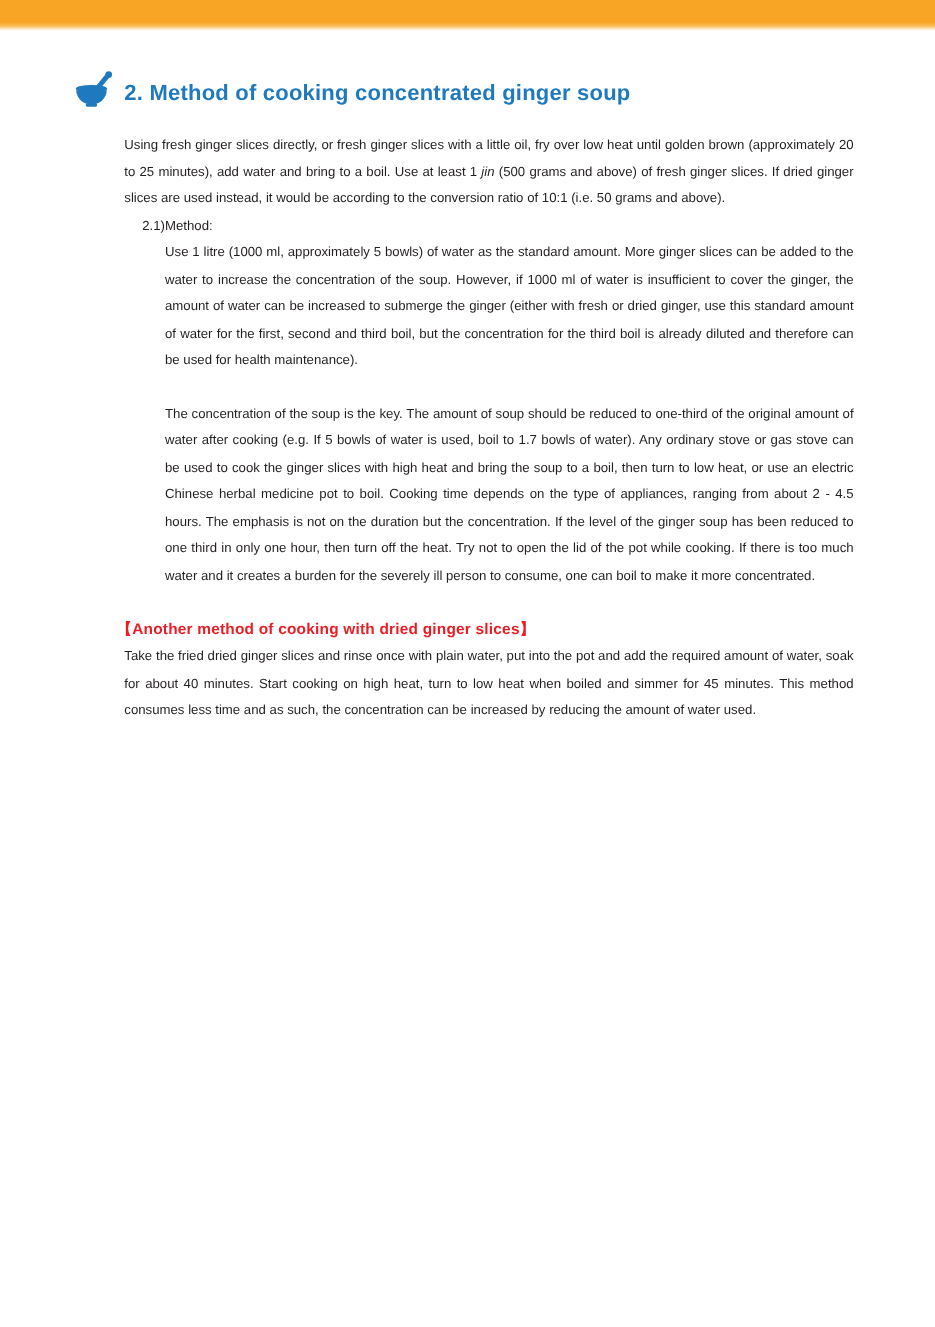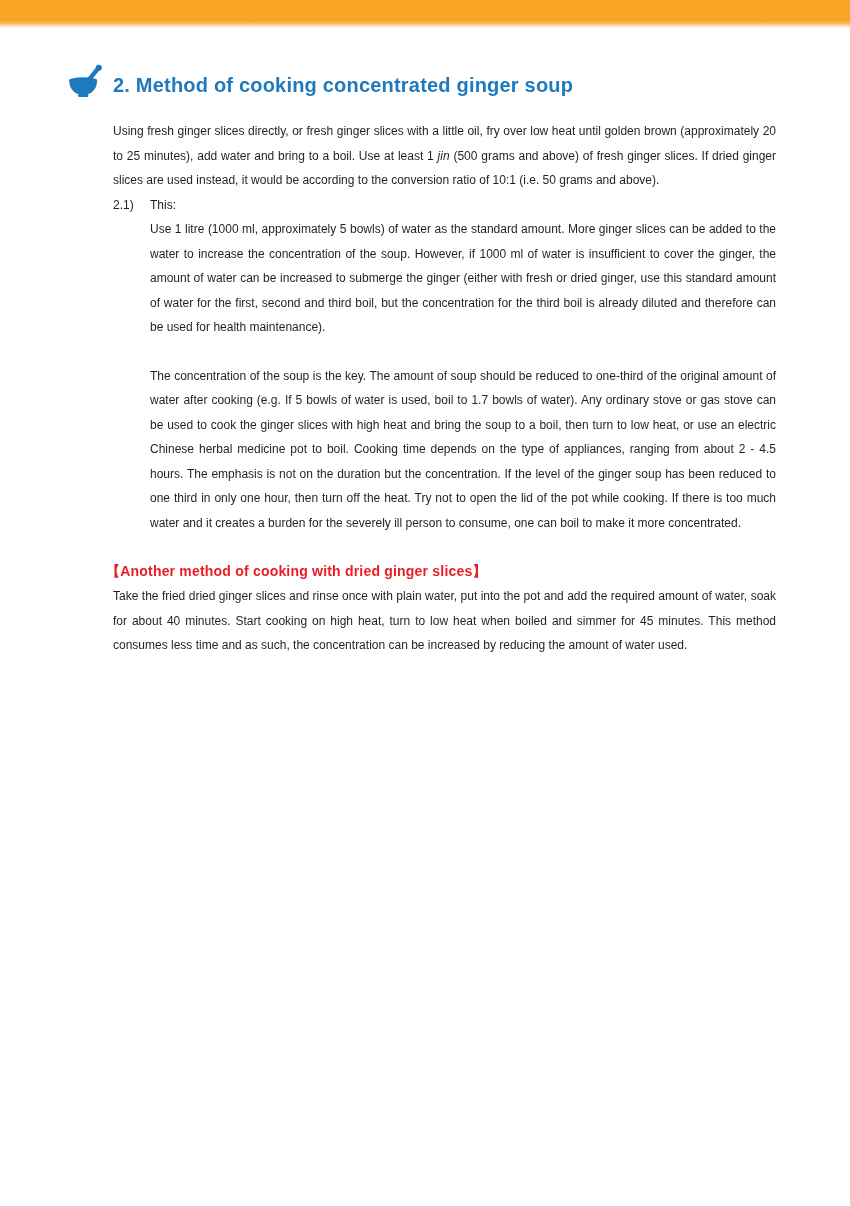--- a/index.html
+++ b/index.html
@@ -52,21 +52,21 @@
   p.body, .sec-head {
     font-size: 12px;
     line-height: 24.5px;
     margin: 0;
     text-align: justify;
   }
   .intro { margin-bottom: 24px; }
   .section { margin-bottom: 24px; }
   .sec-head {
     display: flex;
-    text-align: left;
+    text-align: right;
   }
   .sec-label {
     flex: 0 0 37px;
   }
   .sec-body {
     margin-left: 37px !important;
   }
   .red-heading {
     margin: 21px 0 1px -7px;
     font-size: 14px;
@@ -105,21 +105,21 @@
         </svg>
       </span>
       <span>2. Method of cooking concentrated ginger soup</span>
     </h1>
 
     <p class="body intro"><span>Using fresh ginger slices directly, or fresh ginger slices with a little oil, fry over low heat until golden brown (approximately 20 to 25 minutes), add water and bring to a boil.  Use at least 1 </span><em>jin</em><span> (500 grams and above) of fresh ginger slices. If dried ginger slices are used instead, it would be according to the conversion ratio of 10:1 (i.e. 50 grams and above).</span></p>
 
     <section class="section">
       <div class="sec-head">
         <span class="sec-label">2.1)</span>
-        <span>This:</span>
+        <span>Method:</span>
       </div>
       <p class="body sec-body">Use 1 litre (1000 ml, approximately 5 bowls) of water as the standard amount. More ginger slices can be added to the water to increase the concentration of the soup. However, if 1000 ml of water is insufficient to cover the ginger, the amount of water can be increased to submerge the ginger (either with fresh or dried ginger, use this standard amount of water for the first, second and third boil, but the concentration for the third boil is already diluted and therefore can be used for health maintenance).</p>
     </section>
 
     <section class="section">
       <p class="body sec-body">The concentration of the soup is the key. The amount of soup should be reduced to one-third of the original amount of water after cooking (e.g. If 5 bowls of water is used, boil to 1.7 bowls of water). Any ordinary stove or gas stove can be used to cook the ginger slices with high heat and bring the soup to a boil, then turn to low heat, or use an electric Chinese herbal medicine pot to boil. Cooking time depends on the type of appliances, ranging from about 2 - 4.5 hours. The emphasis is not on the duration but the concentration. If the level of the ginger soup has been reduced to one third in only one hour, then turn off the heat. Try not to open the lid of the pot while cooking. If there is too much water and it creates a burden for the severely ill person to consume, one can boil to make it more concentrated.</p>
     </section>
 
     <h2 class="red-heading">【Another method of cooking with dried ginger slices】</h2>
     <p class="body">Take the fried  dried ginger slices and rinse once with plain water, put into the pot and add the required amount of water, soak for about 40 minutes. Start cooking on high heat, turn to low heat when boiled and simmer for 45 minutes. This method consumes less time and as such, the concentration can be increased by reducing the amount of water used.</p>

